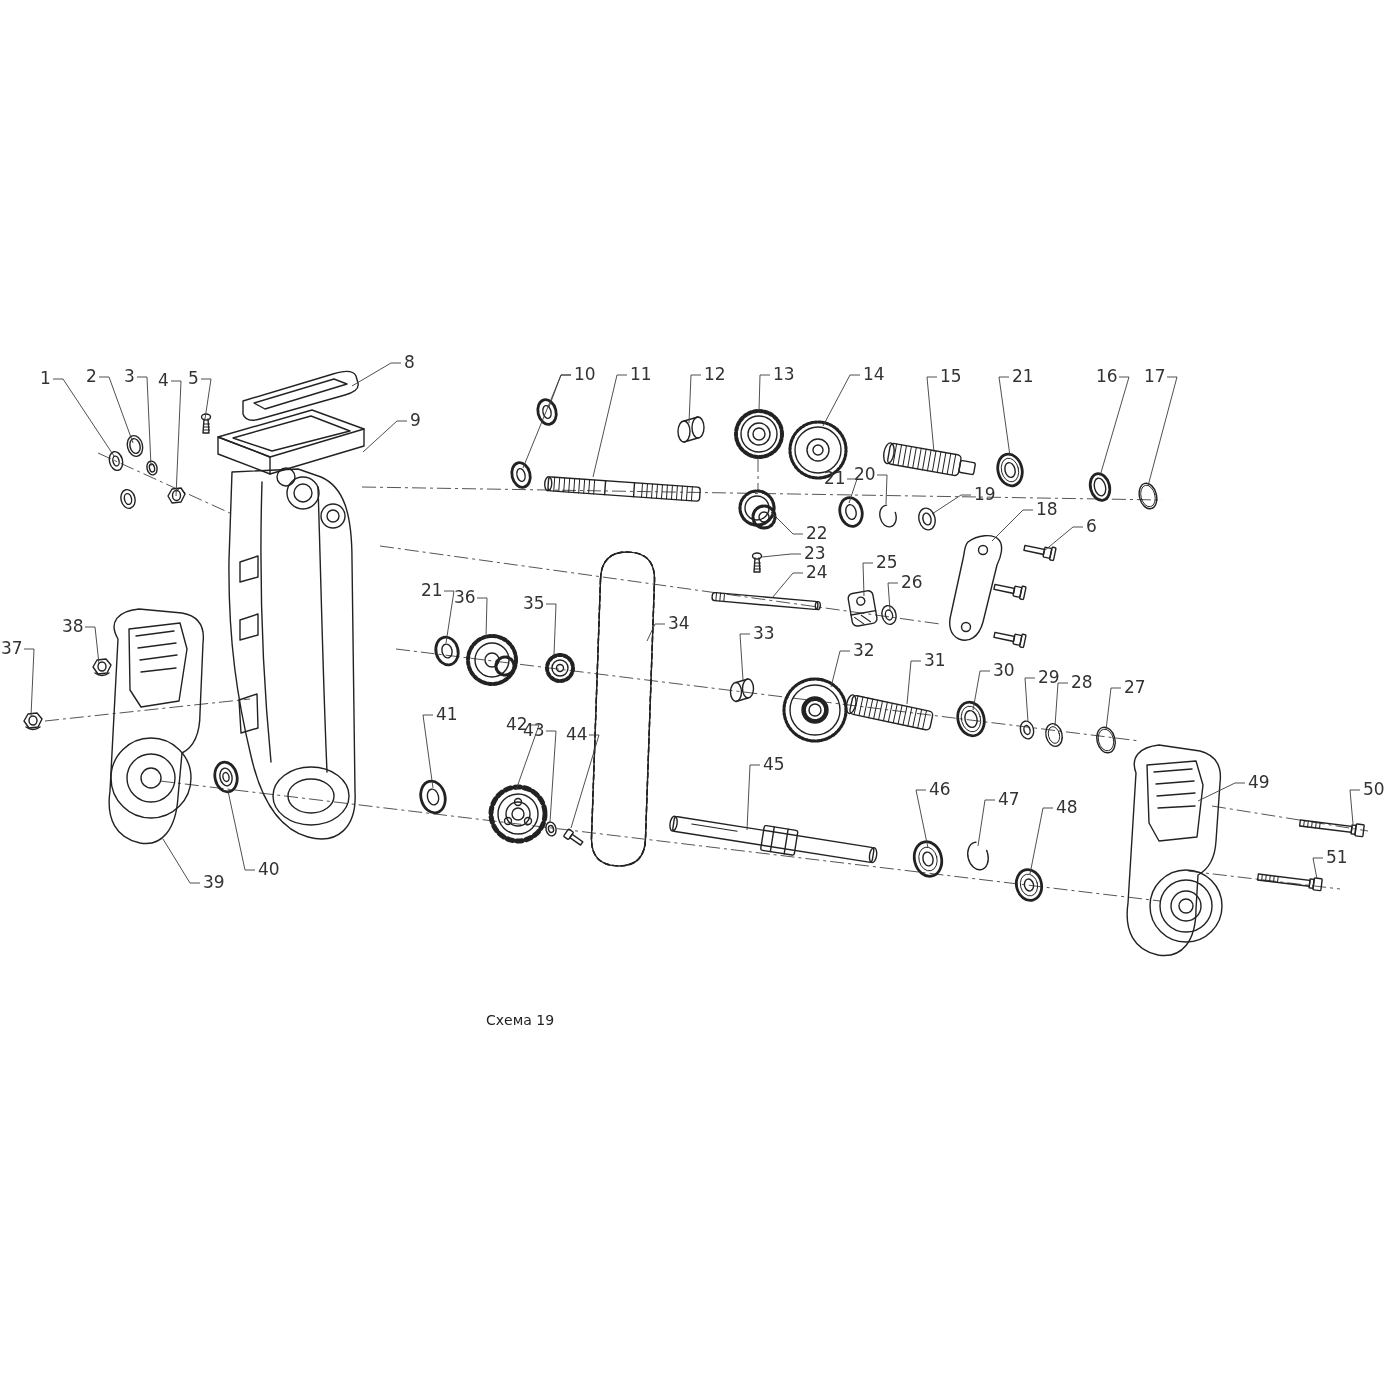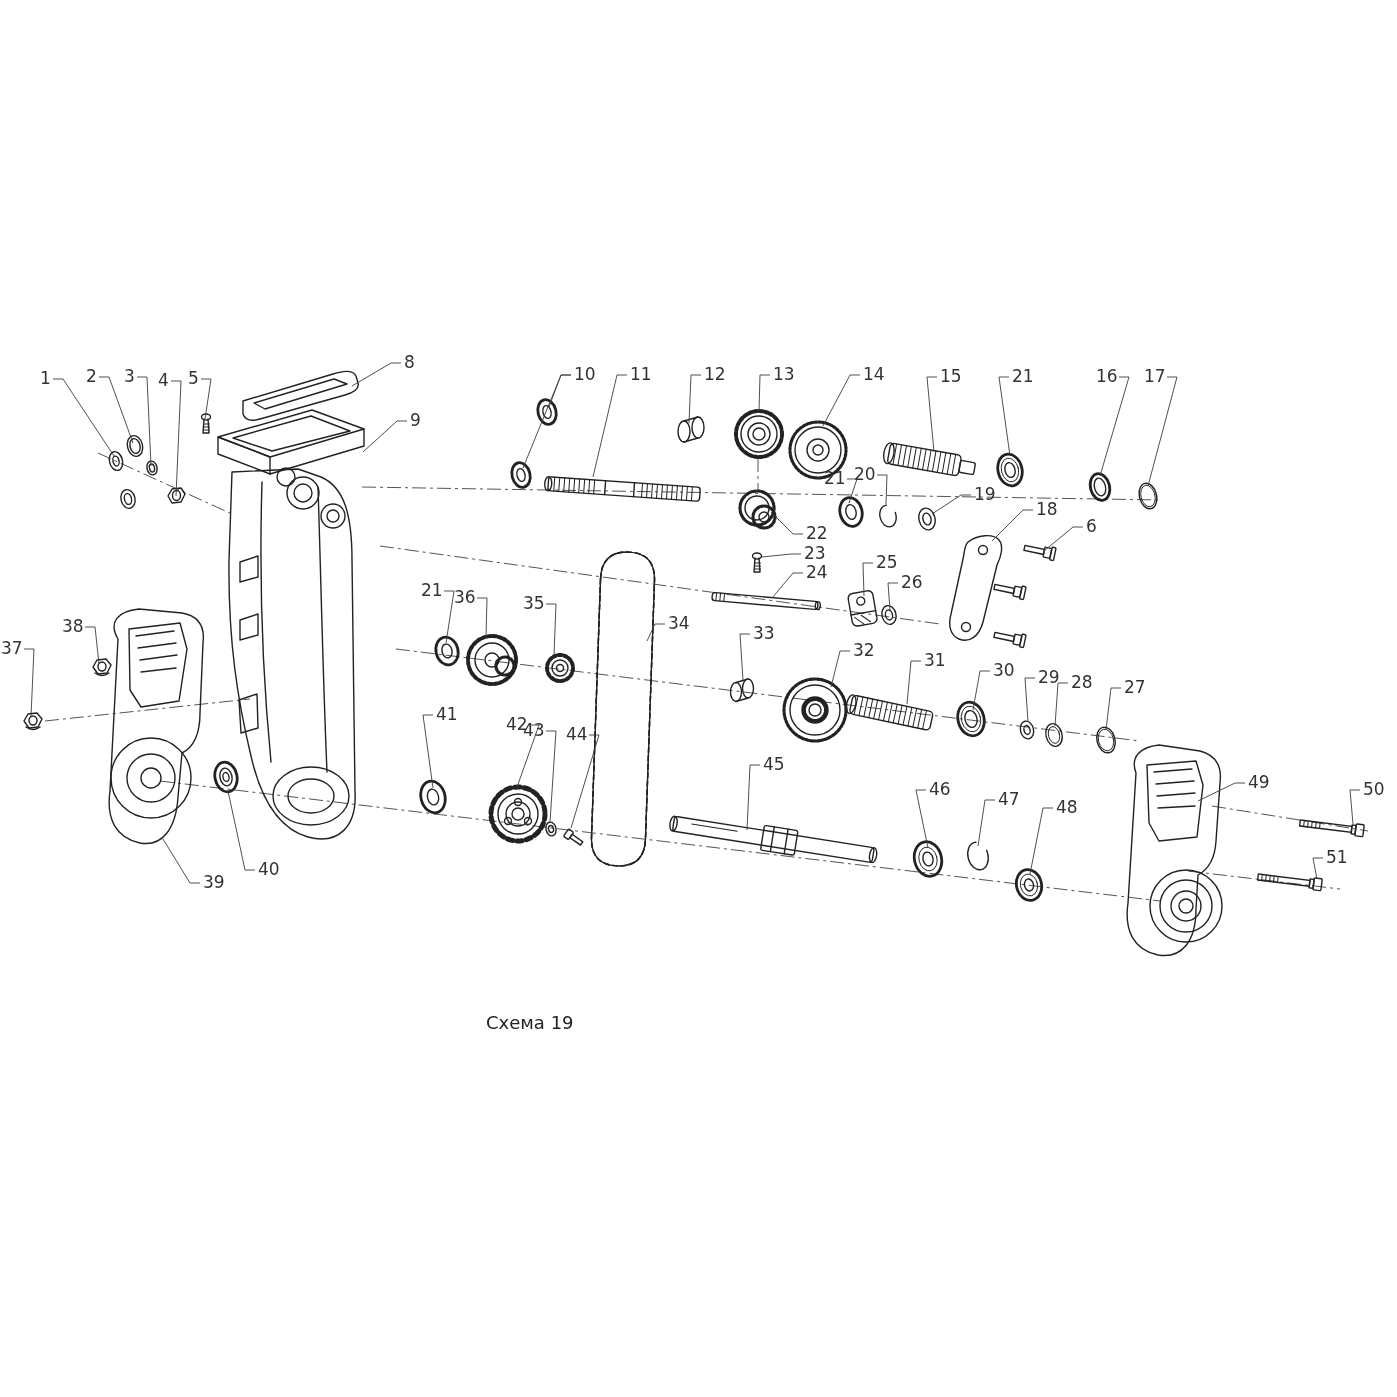--- a/index.html
+++ b/index.html
@@ -16,21 +16,21 @@
   .hatch-ring{stroke-width:4 !important;stroke-dasharray:1.6 1.6;}
   .axis path{stroke:#555;stroke-width:1;stroke-dasharray:14 4 3 4;fill:none;}
   .spline{stroke-width:1 !important;}
   .chain-outer{stroke:#1d1d1d;stroke-width:13;stroke-dasharray:5 3.5;fill:none;}
   .chain-mid{stroke:#ffffff;stroke-width:6;fill:none;}
   .chain-inner{stroke:#1d1d1d;stroke-width:1.6;stroke-dasharray:5 3.5;fill:none;}
   .gap-ring{stroke-dasharray:58 14;}
   .gap-ring-sm{stroke-dasharray:46 12;}
   .leader{stroke:#3c3c3c;stroke-width:0.9;fill:none;}
   .callout{font:17px "DejaVu Sans","Liberation Sans",sans-serif;fill:#333;}
-  #caption{position:absolute;left:486px;top:1012px;font-size:18px;color:#222;}
+  #caption{position:absolute;left:486px;top:1012px;font-size:14px;color:#222;}
 </style>
 </head>
 <body>
 
 <div id="stage">
   <svg id="diagram-svg" width="1397" height="1397" viewBox="0 0 1397 1397">
 
     <g class="axis">
       <path d="M362,487 L1162,500"></path>
       <path d="M45,721 L250,699"></path>

